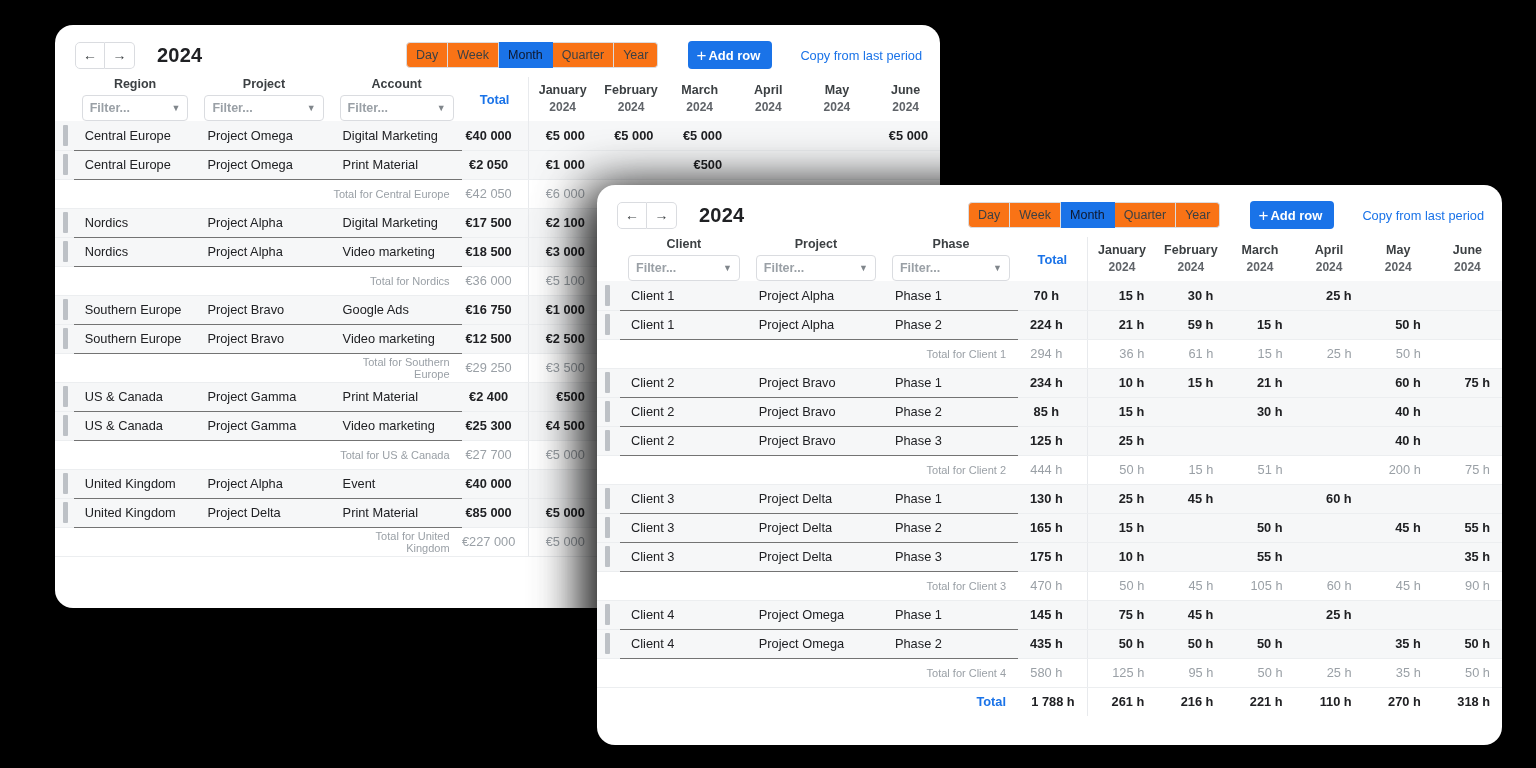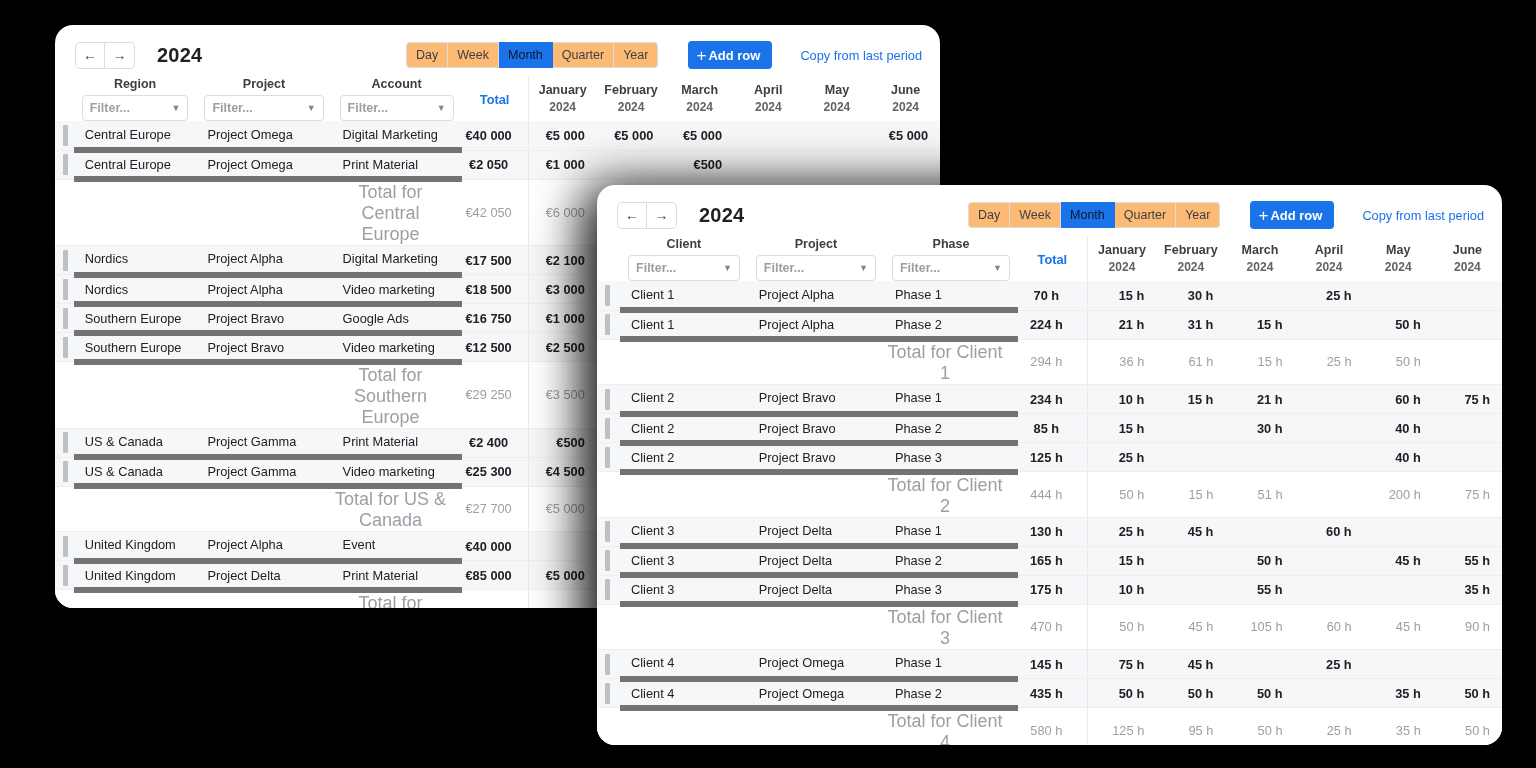--- a/index.html
+++ b/index.html
@@ -38,21 +38,21 @@
   .navbtn:first-child { border-radius: 5px 0 0 5px; }
   .navbtn:last-child  { border-radius: 0 5px 5px 0; border-left: none; }
   .yeartitle { font-size: 20px; font-weight: bold; color: #202124; margin-left: 10px; letter-spacing: .2px; }
 
   .spacer { flex: 1; }
 
   .seg { display: flex; }
   .seg-btn {
     height: 26px; padding: 0 9px;
     border: 1px solid #dadce0; border-left: none;
-    background: #fdba74; color: #3c4043;
+    background: #f97316; color: #3c4043;
     font-size: 12.5px; line-height: 24px;
     cursor: pointer; white-space: nowrap;
   }
   .seg-btn:first-child { border-left: 1px solid #dadce0; border-radius: 4px 0 0 4px; }
   .seg-btn:last-child { border-radius: 0 4px 4px 0; }
   .seg-btn.active { background: #1a73e8; border-color: #1a73e8; color: #0f172a; }
 
   .addrow {
     height: 28px; padding: 0 12px 0 8px; margin-left: 18px;
     background: #1a73e8; color: #fff; border: none; border-radius: 4px;
@@ -77,30 +77,30 @@
   .filter .chev { color: #80868b; font-size: 9px; }
 
   .th-total { text-align: center; font-size: 12.8px; color: #1a73e8; vertical-align: middle; }
   .th-month { text-align: center; font-size: 12.5px; color: #3c4043; line-height: 1.35; vertical-align: middle; }
   .th-month .yr { color: #5f6368; font-size: 12px; }
 
   .sepL { border-left: 1px solid #e8eaed; }
 
   td { font-size: 12.8px; color: #202124; height: 29px; }
   .dim { background: #f6f7f8; }
-  .cell-text { padding-left: 11px; border-bottom: 6px solid #737373; }
+  .cell-text { padding-left: 11px; border-bottom: 1px solid #737373; }
   .cell-num  { text-align: center; padding-right: 12px; font-weight: bold; border-bottom: 1px solid #eceef0; }
   .cell-mon  { text-align: right; padding-right: 12px; font-weight: bold; border-bottom: 1px solid #eceef0; }
 
   .handle-cell { width: 18px; padding: 0; border-bottom: 1px solid #eceef0; }
   .handle { width: 5px; height: 21px; background: #bdc1c6; margin-left: 8px; border-radius: 1px; cursor: grab; }
 
   tr.subtotal td { background: #fff; color: #9aa0a6; font-weight: normal; border-bottom: 1px solid #eceef0; }
   tr.subtotal .cell-num, tr.subtotal .cell-mon { font-weight: normal; color: #9aa0a6; }
-  .sub-label { text-align: center; padding-right: 12px; color: #9aa0a6; font-size: 18px; }
+  .sub-label { text-align: right; padding-right: 12px; color: #9aa0a6; font-size: 11px; }
 
   tr.grand td { background: #fff; border-bottom: none; }
   .grand-label { text-align: right; padding-right: 12px; color: #1a73e8; font-weight: bold; font-size: 12.8px; }
   .grand-val { text-align: right; padding-right: 12px; font-weight: bold; color: #202124; }
 </style>
 </head>
 <body>
 
 <div class="stage">
 
@@ -257,20 +257,31 @@
             <td class="cell-text dim">Project Alpha</td>
             <td class="cell-text dim">Video marketing</td>
             <td class="cell-num dim">€18 500</td>
             <td class="cell-mon dim sepL">€3 000</td>
             <td class="cell-mon dim"></td>
             <td class="cell-mon dim"></td>
             <td class="cell-mon dim"></td>
             <td class="cell-mon dim"></td>
             <td class="cell-mon dim"></td>
           </tr>
+          <tr class="subtotal">
+            <td colspan="3"></td>
+            <td class="sub-label">Total for Nordics</td>
+            <td class="cell-num">€36 000</td>
+            <td class="cell-mon sepL">€5 100</td>
+            <td class="cell-mon"></td>
+            <td class="cell-mon"></td>
+            <td class="cell-mon"></td>
+            <td class="cell-mon"></td>
+            <td class="cell-mon"></td>
+          </tr>
           <tr>
             <td class="handle-cell dim">
               <div class="handle"></div>
             </td>
             <td class="cell-text dim">Southern Europe</td>
             <td class="cell-text dim">Project Bravo</td>
             <td class="cell-text dim">Google Ads</td>
             <td class="cell-num dim">€16 750</td>
             <td class="cell-mon dim sepL">€1 000</td>
             <td class="cell-mon dim"></td>
@@ -497,21 +508,21 @@
           </tr>
           <tr>
             <td class="handle-cell dim">
               <div class="handle"></div>
             </td>
             <td class="cell-text dim">Client 1</td>
             <td class="cell-text dim">Project Alpha</td>
             <td class="cell-text dim">Phase 2</td>
             <td class="cell-num dim">224 h</td>
             <td class="cell-mon dim sepL">21 h</td>
-            <td class="cell-mon dim">31 h</td>
+            <td class="cell-mon dim">59 h</td>
             <td class="cell-mon dim">15 h</td>
             <td class="cell-mon dim"></td>
             <td class="cell-mon dim">50 h</td>
             <td class="cell-mon dim"></td>
           </tr>
           <tr class="subtotal">
             <td colspan="3"></td>
             <td class="sub-label">Total for Client 1</td>
             <td class="cell-num">294 h</td>
             <td class="cell-mon sepL">36 h</td>

